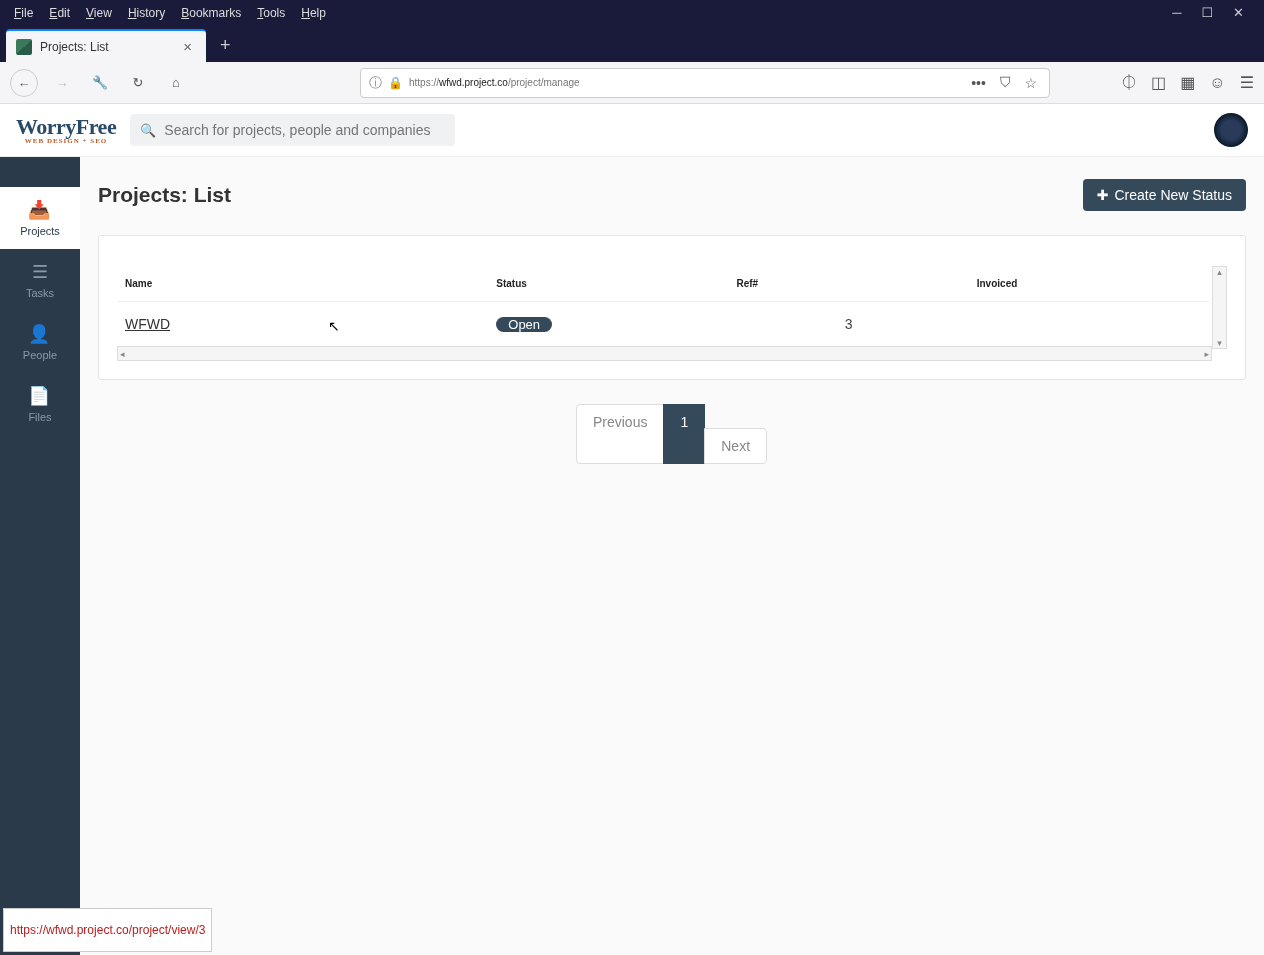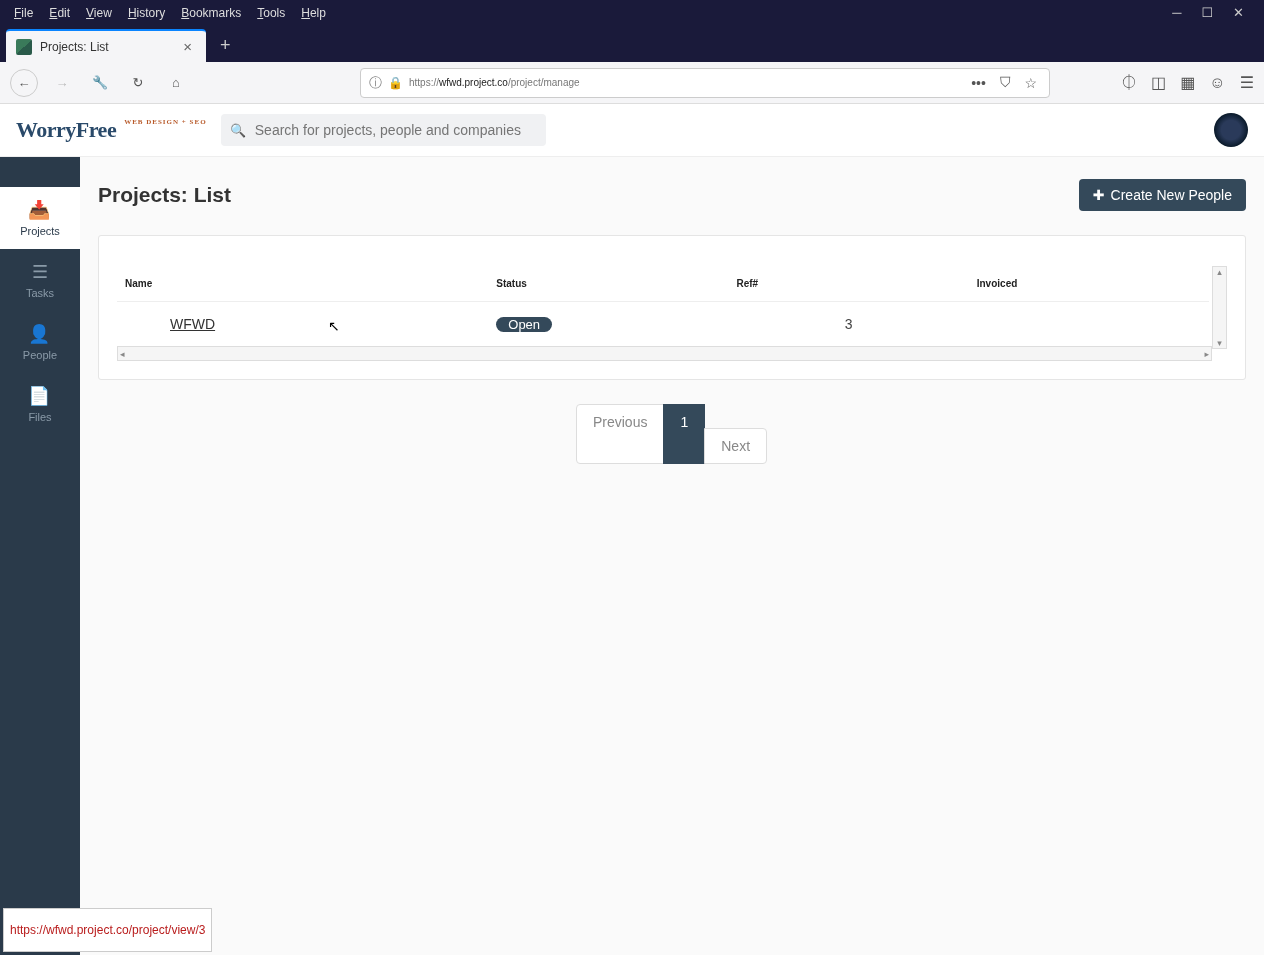--- a/index.html
+++ b/index.html
@@ -27,21 +27,21 @@
 .url-bar .info-icon { color: #888; font-size: 13px; }
 .url-bar .lock-icon { color: #3a9a3a; font-size: 12px; }
 .url-bar .url-text { flex: 1; color: #777; font-size: 10px; }
 .url-bar .url-text .domain { color: #222; }
 .url-bar .url-action { color: #555; font-size: 14px; padding: 0 4px; }
 .right-icons { margin-left: auto; display: flex; gap: 14px; align-items: center; color: #555; }
 .right-icons span { font-size: 16px; }
 
 
 .app-header { height: 53px; display: flex; align-items: center; padding: 0 16px; gap: 14px; border-bottom: 1px solid #eee; background: #fff; }
-.logo { font-family: Georgia, serif; font-size: 22px; color: #2a4a6a; font-weight: bold; display: flex; flex-direction: row; line-height: 1; gap: 8px; }
+.logo { font-family: Georgia, serif; font-size: 22px; color: #2a4a6a; font-weight: bold; display: flex; flex-direction: column; line-height: 1; }
 .logo .logo-main { letter-spacing: -0.5px; }
 .logo .logo-sub { font-size: 7px; color: #b85a2a; letter-spacing: 1px; font-weight: bold; text-align: center; }
 .search-box { width: 325px; height: 32px; background: #f0f1f3; border-radius: 4px; display: flex; align-items: center; padding: 0 10px; gap: 8px; color: #999; }
 .search-box input { border: none; background: transparent; flex: 1; outline: none; font-size: 14px; color: #555; }
 .avatar { margin-left: auto; width: 34px; height: 34px; border-radius: 50%; background: radial-gradient(circle at 50% 50%, #2a3a5a 40%, #0a1a2a 70%); }
 
 .app-body { display: flex; height: calc(100% - 157px); }
 
 .nav-rail { width: 80px; background: #2a3a4a; display: flex; flex-direction: column; padding-top: 30px; position: relative; }
 .nav-rail-item { display: flex; flex-direction: column; align-items: center; gap: 4px; padding: 12px 0; color: #8a9aa8; font-size: 11px; cursor: default; }
@@ -61,21 +61,21 @@
 .card { background: #fff; border: 1px solid #e5e5e5; border-radius: 3px; padding: 30px 18px 18px; }
 .table-wrap { position: relative; }
 .data-table { width: calc(100% - 18px); border-collapse: collapse; }
 .data-table th { text-align: left; padding: 12px 8px; font-size: 10px; font-weight: bold; color: #222; border-bottom: 1px solid #eee; }
 .data-table td { padding: 14px 8px; border-bottom: 1px solid #eee; font-size: 14px; color: #444; }
 .data-table th:nth-child(1), .data-table td:nth-child(1) { width: 34%; }
 .data-table th:nth-child(2), .data-table td:nth-child(2) { width: 22%; }
 .data-table th:nth-child(3), .data-table td:nth-child(3) { width: 22%; text-align: center; }
 .data-table th:nth-child(4), .data-table td:nth-child(4) { width: 22%; }
 .data-table th:nth-child(3) { text-align: left; }
-.project-link { color: #333; text-decoration: underline; margin-left: 45px; }
+.project-link { color: #333; text-decoration: underline; }
 .badge { background: #34495a; color: #fff; padding: 0 12px; border-radius: 12px; font-size: 13px; }
 
 .v-scroll { position: absolute; right: 0; top: 0; bottom: 12px; width: 15px; border: 1px solid #ddd; background: #f5f5f5; display: flex; flex-direction: column; justify-content: space-between; align-items: center; font-size: 9px; color: #888; }
 .h-scroll { height: 15px; border: 1px solid #ddd; background: #f5f5f5; display: flex; justify-content: space-between; align-items: center; font-size: 9px; color: #888; margin-right: 15px; margin-top: -1px; padding: 0 2px; }
 
 .pagination { display: flex; justify-content: center; margin-top: 24px; }
 .pagination .page-btn { border: 1px solid #ddd; padding: 9px 16px; background: #fff; color: #888; font-size: 14px; margin-left: -1px; cursor: default; }
 .pagination .page-btn.active { background: #34495a; color: #fff; border-color: #34495a; }
 .pagination .page-btn:first-child { border-radius: 4px 0 0 4px; }
 .pagination .page-btn:last-child { border-radius: 0 4px 4px 0; margin-top: 24px; }
@@ -166,21 +166,21 @@
     </div>
     <div class="nav-rail-collapse">◀</div>
   </div>
 
 
   <div class="content">
     <div class="content-header">
       <h1 class="page-title">Projects: List</h1>
       <button class="create-btn">
         <span>✚</span>
-        <span>Create New People</span>
+        <span>Create New Status</span>
       </button>
     </div>
 
     <div class="card">
       <div class="table-wrap">
         <table class="data-table">
           <thead>
             <tr>
               <th>Name</th>
               <th>Status</th>

